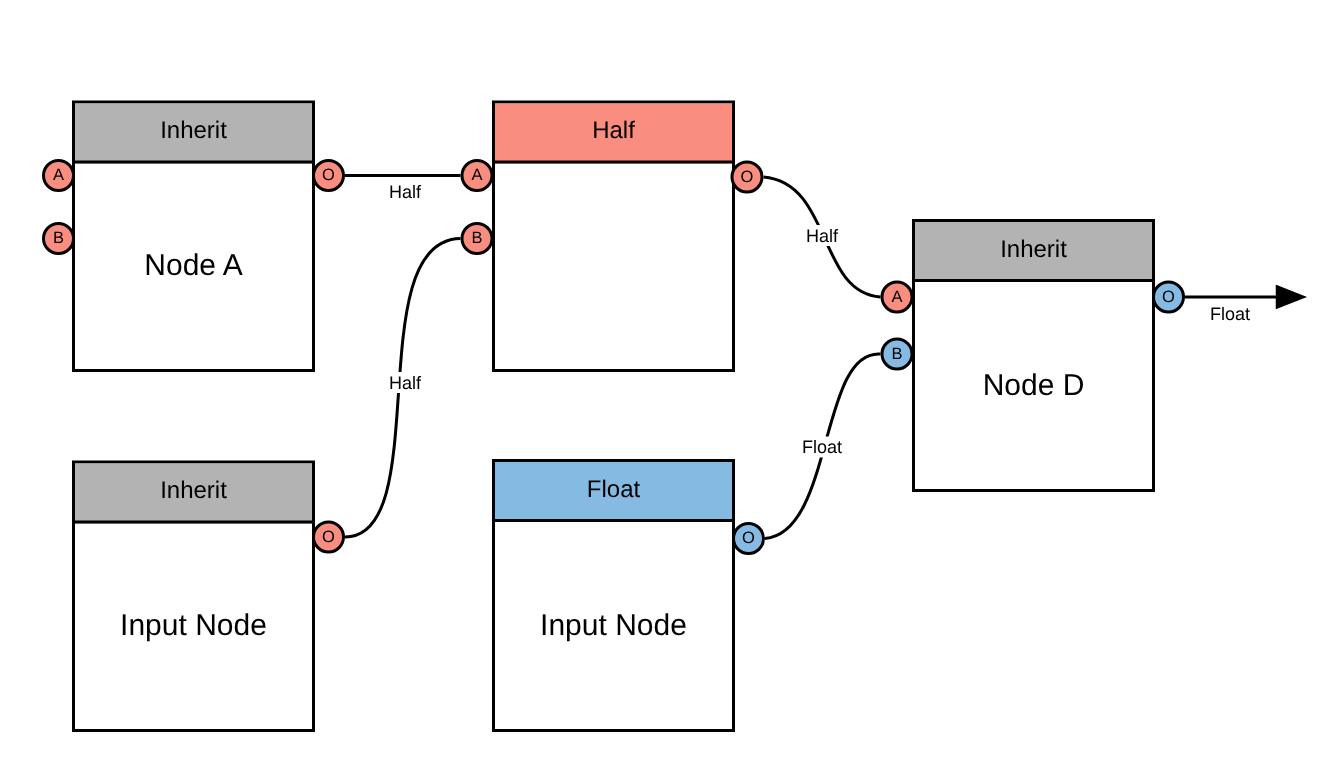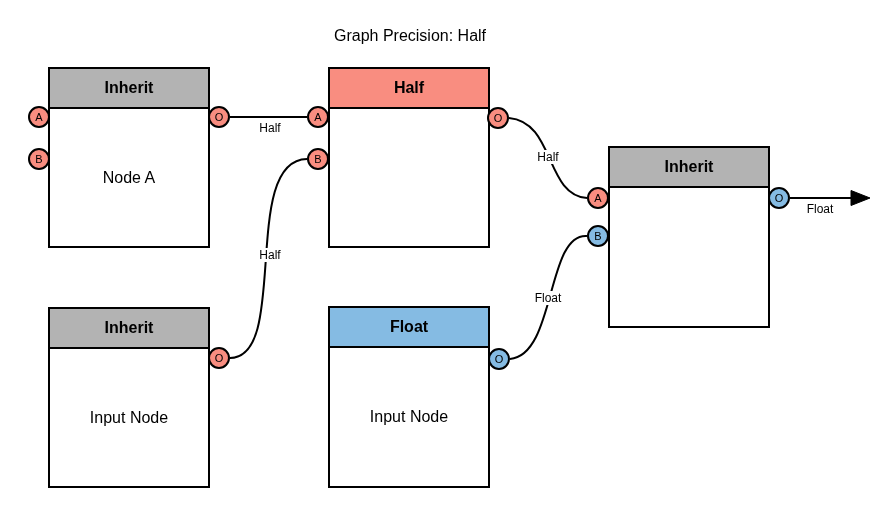--- a/index.html
+++ b/index.html
@@ -26,26 +26,25 @@
     box-sizing: border-box;
     border: 2px solid #000;
     background: #ffffff;
     z-index: 2;
   }
   .node-header {
     height: 38px;
     border-bottom: 2px solid #000;
     display: flex; align-items: center; justify-content: center;
     font-size: 16px;
-    font-weight: bold;
   }
   .node-body {
     position: absolute; left: 0; right: 0; top: 40px; bottom: 0;
     display: flex; align-items: center; justify-content: center;
-    font-size: 16px;
+    font-size: 20px;
   }
   .port {
     position: absolute;
     box-sizing: border-box;
     width: 22px; height: 22px;
     border: 2px solid #000;
     border-radius: 50%;
     display: flex; align-items: center; justify-content: center;
     font-size: 11px;
     line-height: 1;
@@ -59,21 +58,20 @@
     font-size: 12px;
     white-space: nowrap;
     z-index: 3;
   }
 </style>
 </head>
 <body>
 
 <div class="canvas">
 
-  <div class="title" style="left:410px; top:27px">Graph Precision: Half</div>
 
   <svg class="edges" width="887" height="509">
     <path d="M230 117 L307 117"></path>
     <path d="M230 358 C290 358 240 160 307 159"></path>
     <path d="M509 118 C555 122 545 195 587 198"></path>
     <path d="M510 359 C556 355 546 233 587 236"></path>
     <path d="M790 198 L852 198"></path>
     <polygon points="851,190.5 870,198 851,205.5"></polygon>
   </svg>
 
@@ -87,20 +85,21 @@
 
   <div class="node" style="left:328px; top:67px; width:162px; height:181px">
     <div class="node-header" style="background: rgb(249, 141, 128);">Half</div>
   </div>
   <div class="port" style="left: 307px; top: 106px; background: rgb(249, 141, 128);">A</div>
   <div class="port" style="left: 307px; top: 148px; background: rgb(249, 141, 128);">B</div>
   <div class="port" style="left: 487px; top: 107px; background: rgb(249, 141, 128);">O</div>
 
   <div class="node" style="left:608px; top:146px; width:162px; height:182px">
     <div class="node-header" style="background: rgb(179, 179, 179);">Inherit</div>
+    <div class="node-body">Node D</div>
   </div>
   <div class="port" style="left: 587px; top: 187px; background: rgb(249, 141, 128);">A</div>
   <div class="port" style="left: 587px; top: 225px; background: rgb(133, 187, 227);">B</div>
   <div class="port" style="left: 768px; top: 187px; background: rgb(133, 187, 227);">O</div>
 
   <div class="node" style="left:48px; top:307px; width:162px; height:181px">
     <div class="node-header" style="background: rgb(179, 179, 179);">Inherit</div>
     <div class="node-body">Input Node</div>
   </div>
   <div class="port" style="left: 208px; top: 347px; background: rgb(249, 141, 128);">O</div>

